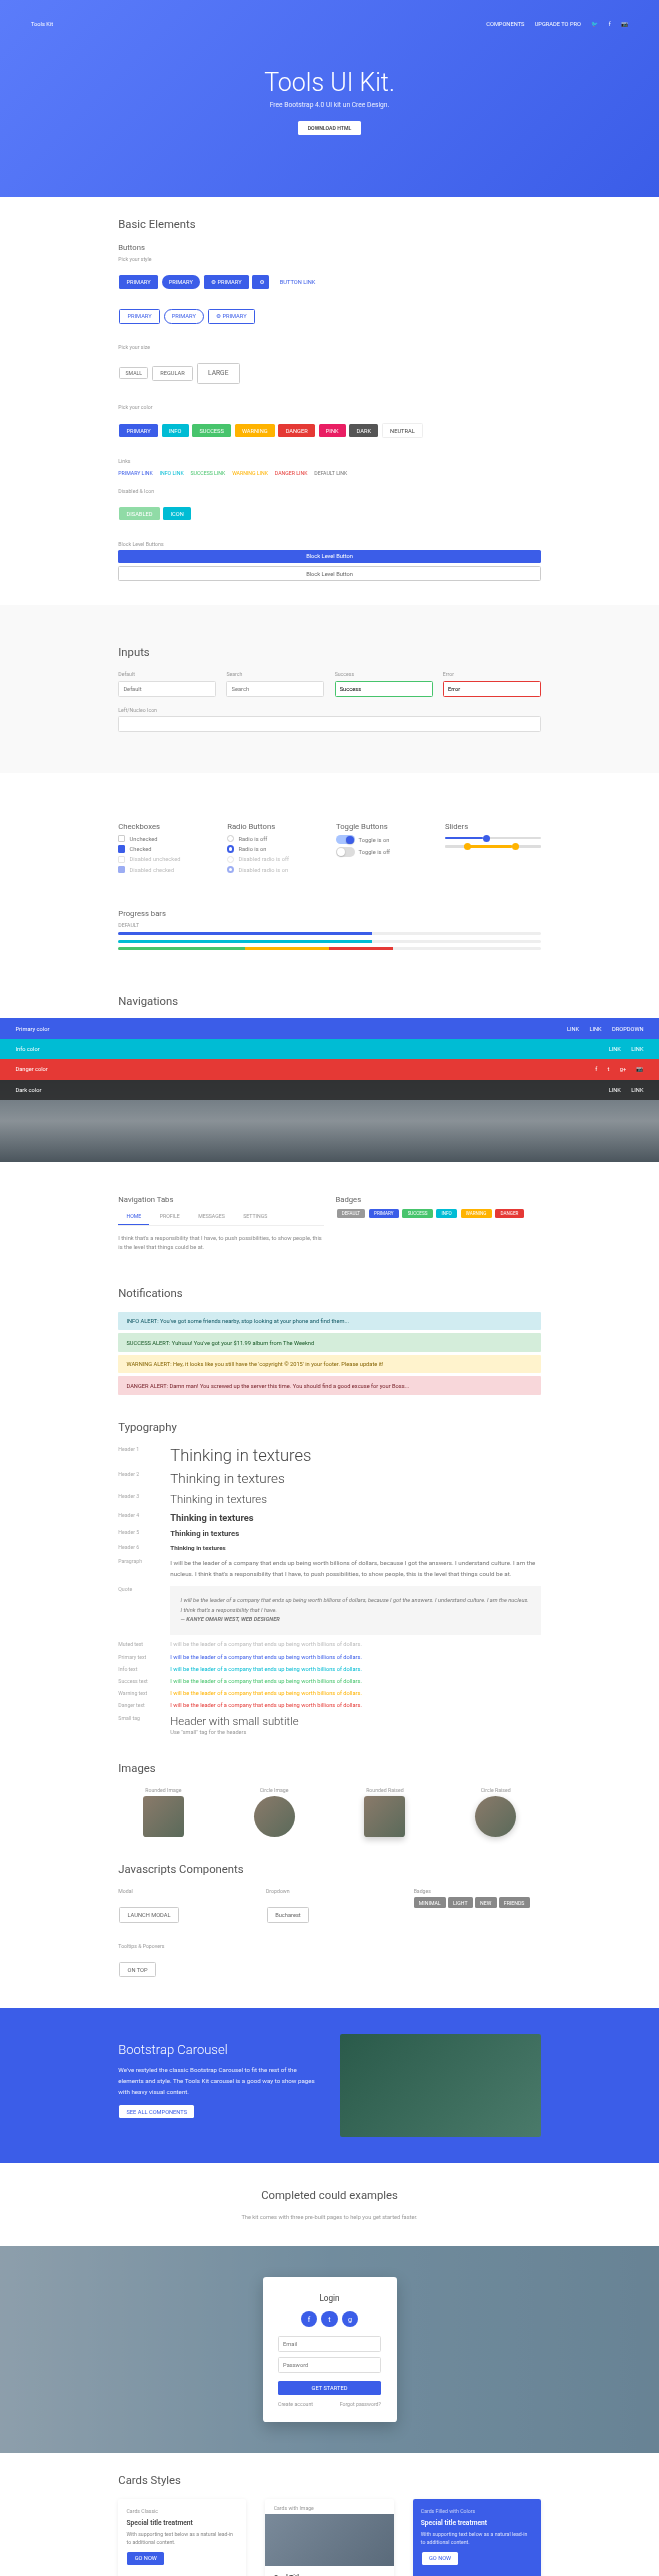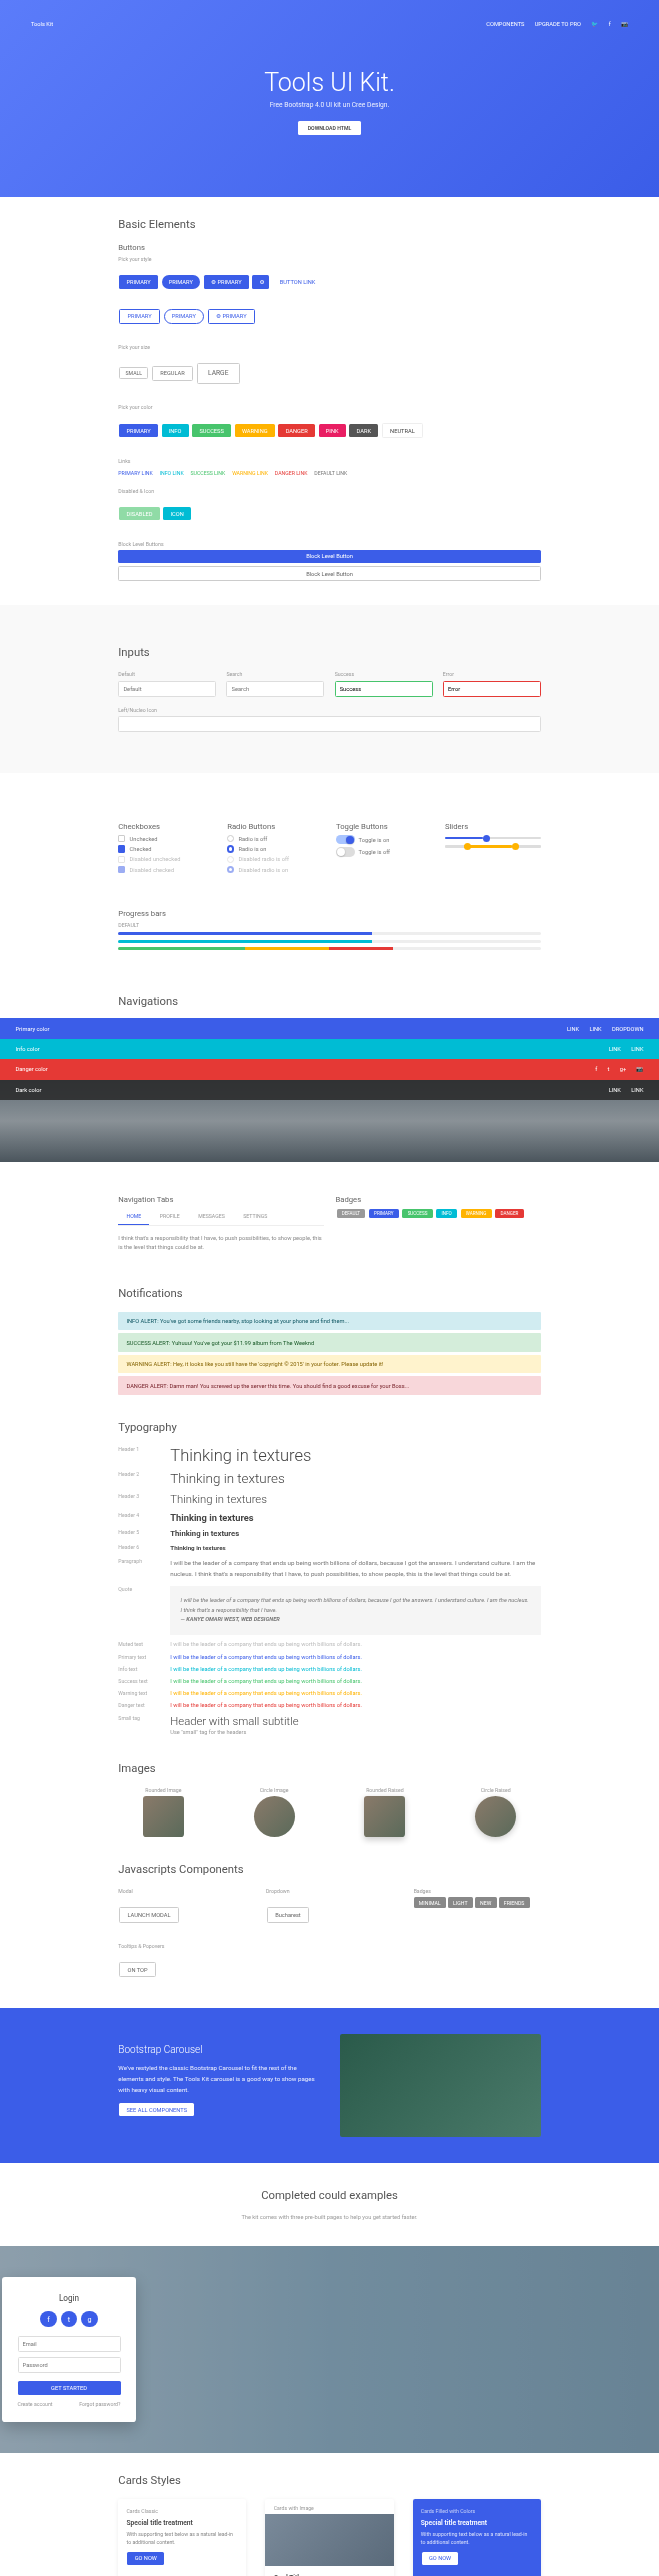--- a/index.html
+++ b/index.html
@@ -90,21 +90,21 @@
 .img-raised{box-shadow:0 2.1px 6.2px rgba(0,0,0,.2)}
 .js-row{display:flex;gap:20.6px;margin-top:10.3px}
 .modal-demo{flex:1}
 .tags{display:flex;flex-wrap:wrap;gap:2.1px}
 .tag{background:#888;color:#fff;padding:2.1px 5.2px;border-radius:1.5px;font-size:5.2px}
 .carousel-section{background:#3b5de8;color:#fff;padding:26px 0}
 .carousel-inner{max-width:443px;margin:0 auto;display:flex;gap:20.6px;align-items:center;padding:0 10.3px}
 .carousel-text{flex:1}
 .carousel-img{flex:1;height:103px;background:linear-gradient(135deg,#2a5a4a,#4a7a6a);border-radius:2.1px}
 .examples-section{text-align:center;padding:26px 0}
-.login-bg{background:linear-gradient(rgba(100,120,140,.4),rgba(100,120,140,.4)),linear-gradient(to right,#a8b8c0,#7a9aaa,#6a8a9a);padding:31px 2px;display:flex;}
+.login-bg{background:linear-gradient(rgba(100,120,140,.4),rgba(100,120,140,.4)),linear-gradient(to right,#a8b8c0,#7a9aaa,#6a8a9a);padding:31px 2px;display:flex;justify-content:center}
 .login-card{background:#fff;width:134px;padding:15.5px;border-radius:3.1px;box-shadow:0 5.2px 15.5px rgba(0,0,0,.2)}
 .login-title{text-align:center;font-size:8.2px;margin-bottom:8.2px}
 .social-btns{display:flex;justify-content:center;gap:4.1px;margin-bottom:8.2px}
 .social-btn{width:16.5px;height:16.5px;border-radius:50%;background:#3b5de8;color:#fff;display:flex;align-items:center;justify-content:center;font-size:7.2px}
 .cards-row{display:flex;gap:19px;margin-top:10.3px}
 .card{flex:1;border-radius:2.1px;overflow:hidden;box-shadow:0 1px 4.1px rgba(0,0,0,.08)}
 .card-body{padding:8.2px}
 .card-title{font-size:6.7px;font-weight:600;margin-bottom:4.1px}
 .card-text{font-size:5.2px;color:#888;line-height:1.5}
 .card-primary{background:#3b5de8;color:#fff}
@@ -444,21 +444,21 @@
 <span class="tag">NEW</span>
 <span class="tag">FRIENDS</span>
 </div>
 </div>
 </div>
 </div>
 
 <div class="carousel-section">
 <div class="carousel-inner">
 <div class="carousel-text">
-<h2 style="font-size:10px;font-weight:300;margin-bottom:8.2px">Bootstrap Carousel</h2>
+<h2 style="font-size:13px;font-weight:300;margin-bottom:8.2px">Bootstrap Carousel</h2>
 <p style="font-size:6.2px;line-height:1.7;opacity:.9">We've restyled the classic Bootstrap Carousel to fit the rest of the elements and style. The Tools Kit carousel is a good way to show pages with heavy visual content.</p>
 <button class="btn" style="background:#fff;color:#3b5de8;margin-top:8.2px">SEE ALL COMPONENTS</button>
 </div>
 <div class="carousel-img"></div>
 </div>
 </div>
 
 <div class="examples-section">
 <h2 class="section-title">Completed could examples</h2>
 <p style="font-size:5.7px;color:#999">The kit comes with three pre-built pages to help you get started faster.</p>

